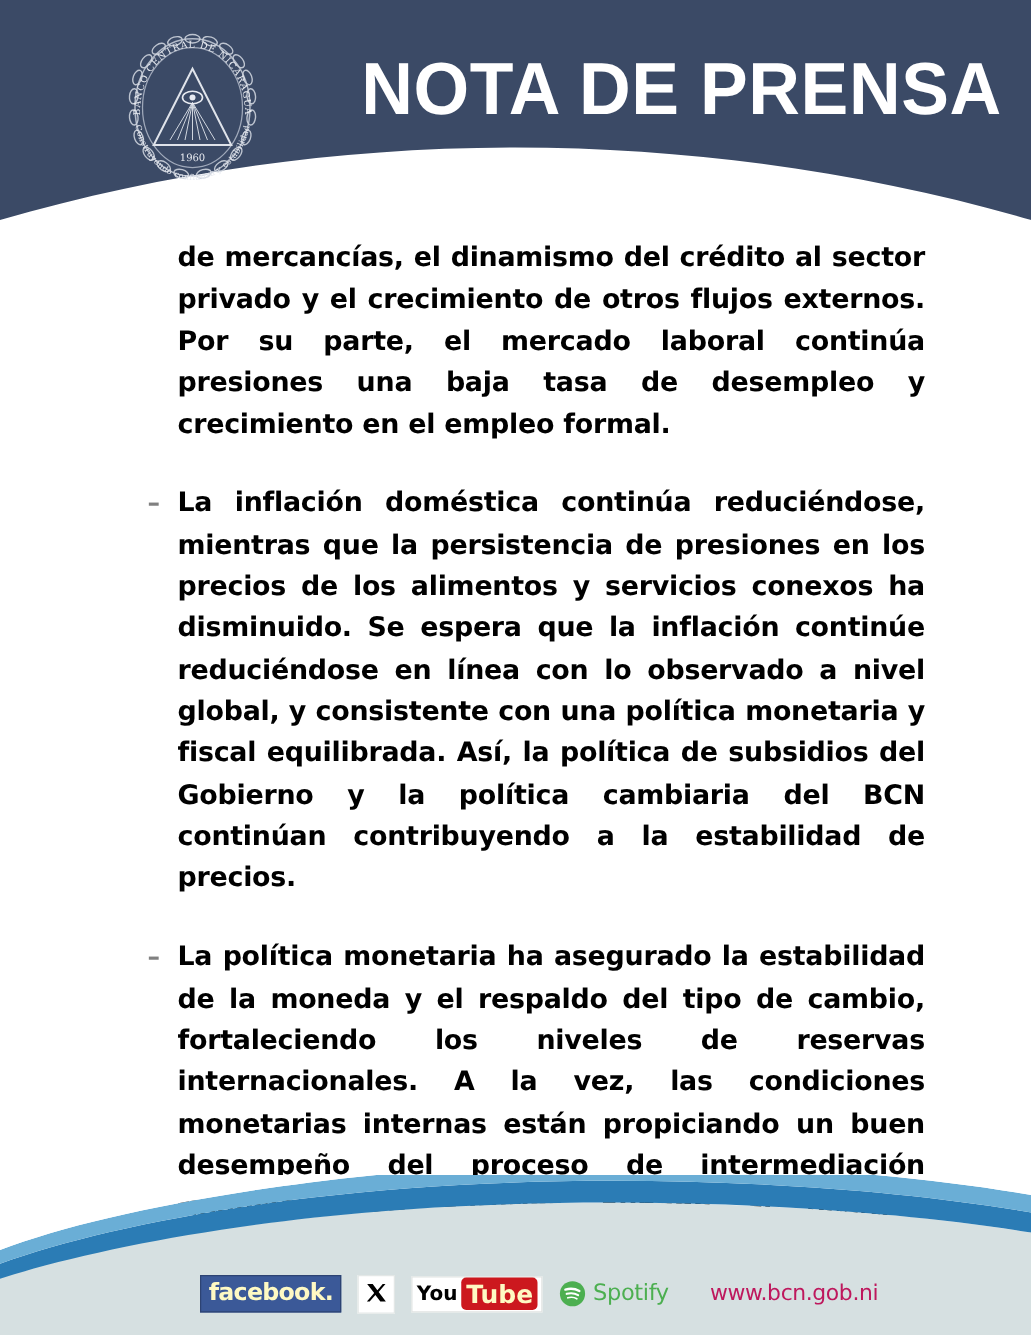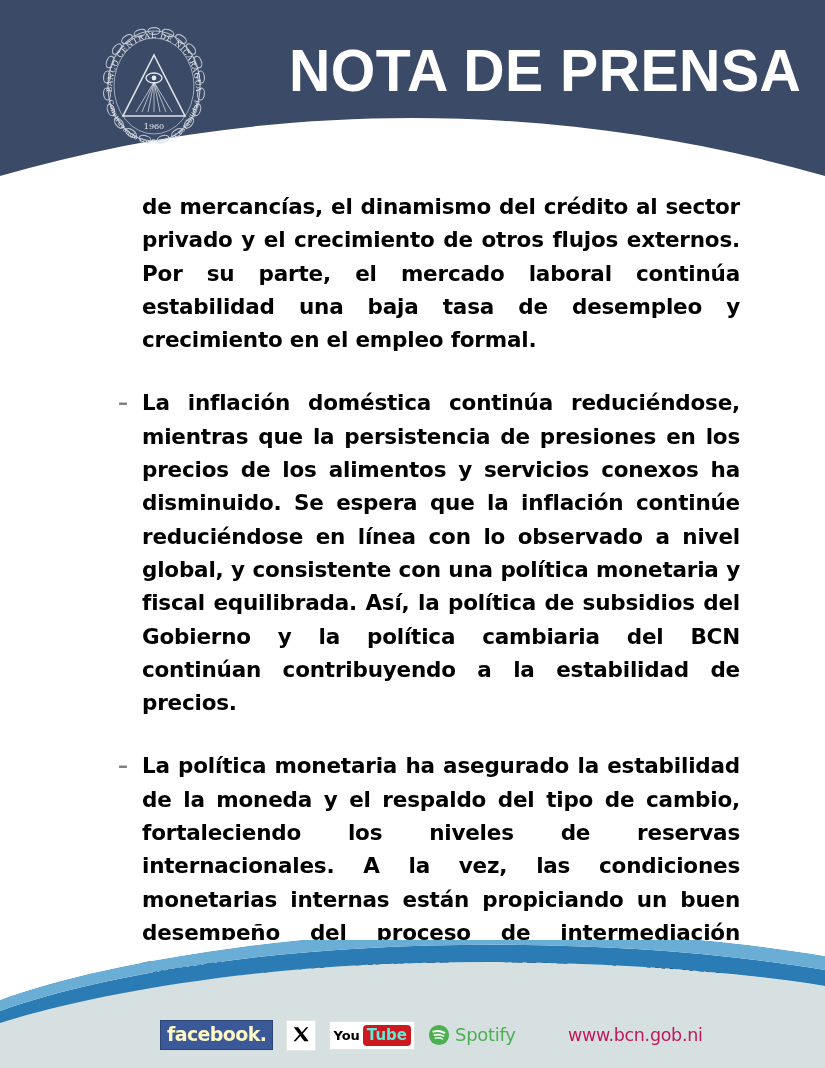--- a/index.html
+++ b/index.html
@@ -162,29 +162,29 @@
     display: inline-flex;
     align-items: center;
     height: 27px;
     padding: 0 3px;
     gap: 3px;
   }
   .yt-you {
     color: #000000;
     font-family: "DejaVu Sans", sans-serif;
     font-weight: bold;
-    font-size: 13px;
+    font-size: 16px;
     line-height: 1;
   }
   .yt-tube {
     background: #cc181e;
-    color: #5eead4;
+    color: #fef9c3;
     font-family: "DejaVu Sans", sans-serif;
     font-weight: bold;
-    font-size: 15px;
+    font-size: 20px;
     line-height: 1;
     padding: 3px 4px;
     border-radius: 4px;
   }
   .sp-badge {
     display: inline-flex;
     align-items: center;
     gap: 5px;
   }
   .sp-word {
@@ -278,21 +278,21 @@
       </div>
 
       <div class="press-title">NOTA DE PRENSA</div>
     </div>
   </div>
 
   <div class="content">
 
     <div class="para no-bullet">
       <span class="bullet"></span>
-      <span class="ptext">de mercancías, el dinamismo del crédito al sector privado y el crecimiento de otros flujos externos. Por su parte, el mercado laboral continúa estabilidad una baja tasa de desempleo y crecimiento en el empleo formal.</span>
+      <span class="ptext">de mercancías, el dinamismo del crédito al sector privado y el crecimiento de otros flujos externos. Por su parte, el mercado laboral continúa presiones una baja tasa de desempleo y crecimiento en el empleo formal.</span>
     </div>
 
     <div class="para">
       <span class="bullet">–</span>
       <span class="ptext">La inflación doméstica continúa reduciéndose, mientras que la persistencia de presiones en los precios de los alimentos y servicios conexos ha disminuido. Se espera que la inflación continúe reduciéndose en línea con lo observado a nivel global, y consistente con una política monetaria y fiscal equilibrada. Así, la política de subsidios del Gobierno y la política cambiaria del BCN continúan contribuyendo a la estabilidad de precios.</span>
     </div>
 
     <div class="para">
       <span class="bullet">–</span>
       <span class="ptext">La política monetaria ha asegurado la estabilidad de la moneda y el respaldo del tipo de cambio, fortaleciendo los niveles de reservas internacionales. A la vez, las condiciones monetarias internas están propiciando un buen desempeño del proceso de intermediación financiera.  Lo anterior, aunado al positivo comportamiento de variables macroeconómicas como el crecimiento real, el bajo desempleo y la inflación descendente, estarían indicando balances</span>

